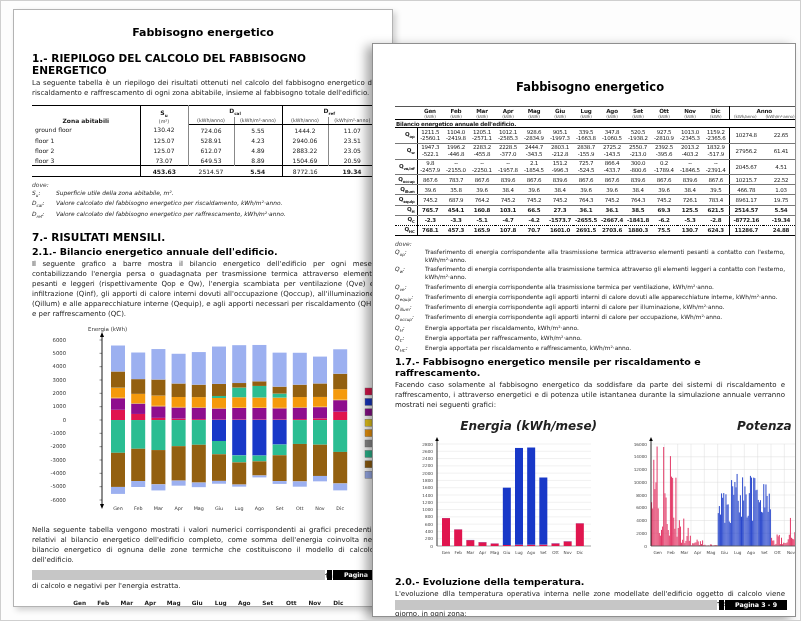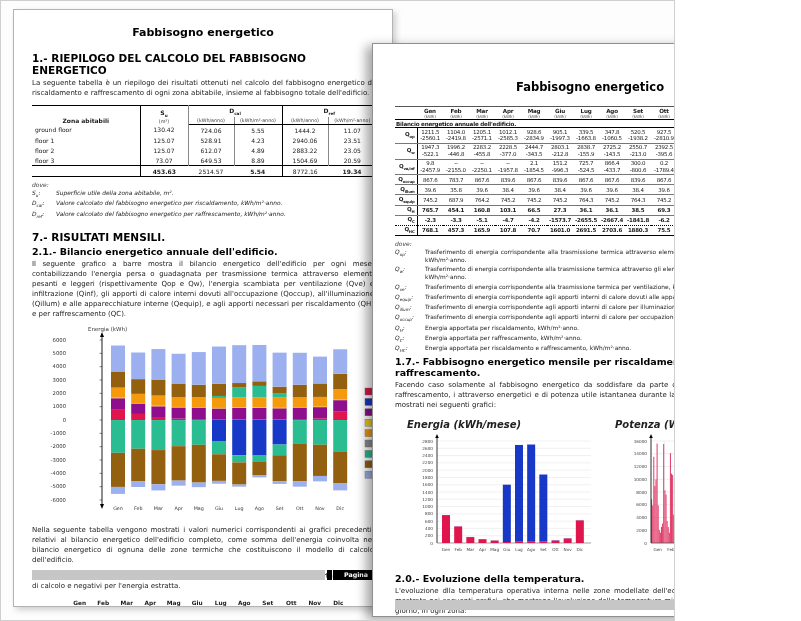--- a/index.html
+++ b/index.html
@@ -1,16 +1,16 @@
 <!DOCTYPE html>
 <html><head>
 <meta charset="utf-8">
 <style>
   html,body{margin:0;padding:0;background:#ffffff;}
-  .canvas{position:relative;width:675px;height:621px;background:#fdfdfd;border:1px solid #cfcfcf;overflow:hidden;
+  .canvas{position:relative;width:801px;height:621px;background:#fdfdfd;border:1px solid #cfcfcf;overflow:hidden;
           font-family:"DejaVu Sans","Liberation Sans",sans-serif;color:#1a1a1a;box-sizing:border-box;}
   .page{position:absolute;background:#ffffff;box-sizing:border-box;overflow:hidden;}
   .page-left{left:12px;top:8px;width:380px;height:598px;border:1px solid #b3b3b3;box-shadow:3px 3px 6px rgba(0,0,0,0.18);z-index:1;padding:0 18px;}
   .page-right{left:371px;top:42px;width:424px;height:574px;border:1px solid #8f8f8f;box-shadow:-6px 3px 10px rgba(0,0,0,0.35);z-index:2;padding:0 10px 0 22px;}
   .doc-title{font-size:11px;font-weight:700;text-align:center;margin:16px 0 13px;color:#000;}
   .page-right .doc-title{font-size:11.5px;margin-top:36px;margin-bottom:12px;}
   .h1{font-size:10.5px;font-weight:700;color:#000;margin:8px 0 3px;}
   .h2{font-size:9.5px;font-weight:700;color:#000;margin:2px 0 3px;}
   .para{font-size:7px;line-height:1.42;text-align:justify;margin:2px 0 6px;color:#222;}
   .dove{font-size:6px;font-style:italic;color:#333;margin:4px 0 2px;}
@@ -42,21 +42,21 @@
   table.montab td.lblcol{border-right:1px solid #000;text-align:right;padding-right:2px;font-weight:700;}
   table.montab td.lastmonth{border-right:1px solid #000;}
   table.montab tbody tr td{border-bottom:0.8px solid #777;}
   table.montab tr.qh td{border-top:1.4px solid #000;font-weight:700;}
   table.montab tr.qc td{border-top:1px dotted #000;border-bottom:1px dotted #000;font-weight:700;}
   table.montab tr.qhc td{border-bottom:1.5px solid #000;font-weight:700;}
   table.montab .pos,.montab .neg{line-height:1.25;}
   .aunits{display:flex;justify-content:space-around;font-size:4.2px;color:#555;font-weight:400;}
   
   .chart-title-sm{font-size:5.5px;color:#333;margin:6px 0 0 56px;}
-  .chart-title{font-size:10px;font-weight:700;font-style:italic;color:#222;text-align:left;margin-bottom:1px;}
+  .chart-title{font-size:12px;font-weight:700;font-style:italic;color:#222;text-align:right;margin-bottom:1px;}
   svg{display:block;}
   .charts-row{display:flex;gap:18px;margin-top:8px;margin-left:12px;}
   
   .strip{display:flex;width:382px;border-bottom:2px solid #000;padding-bottom:1px;margin-top:8px;align-items:flex-end;}
   .strip .sp{width:36px;flex:none;}
   .strip .mcell{width:23.5px;flex:none;text-align:center;}
   .strip .mcell .n{font-size:5.8px;font-weight:700;}
   .strip .acell{width:78px;flex:none;text-align:center;}
   .strip .acell .n{font-size:5.8px;font-weight:700;}
   

